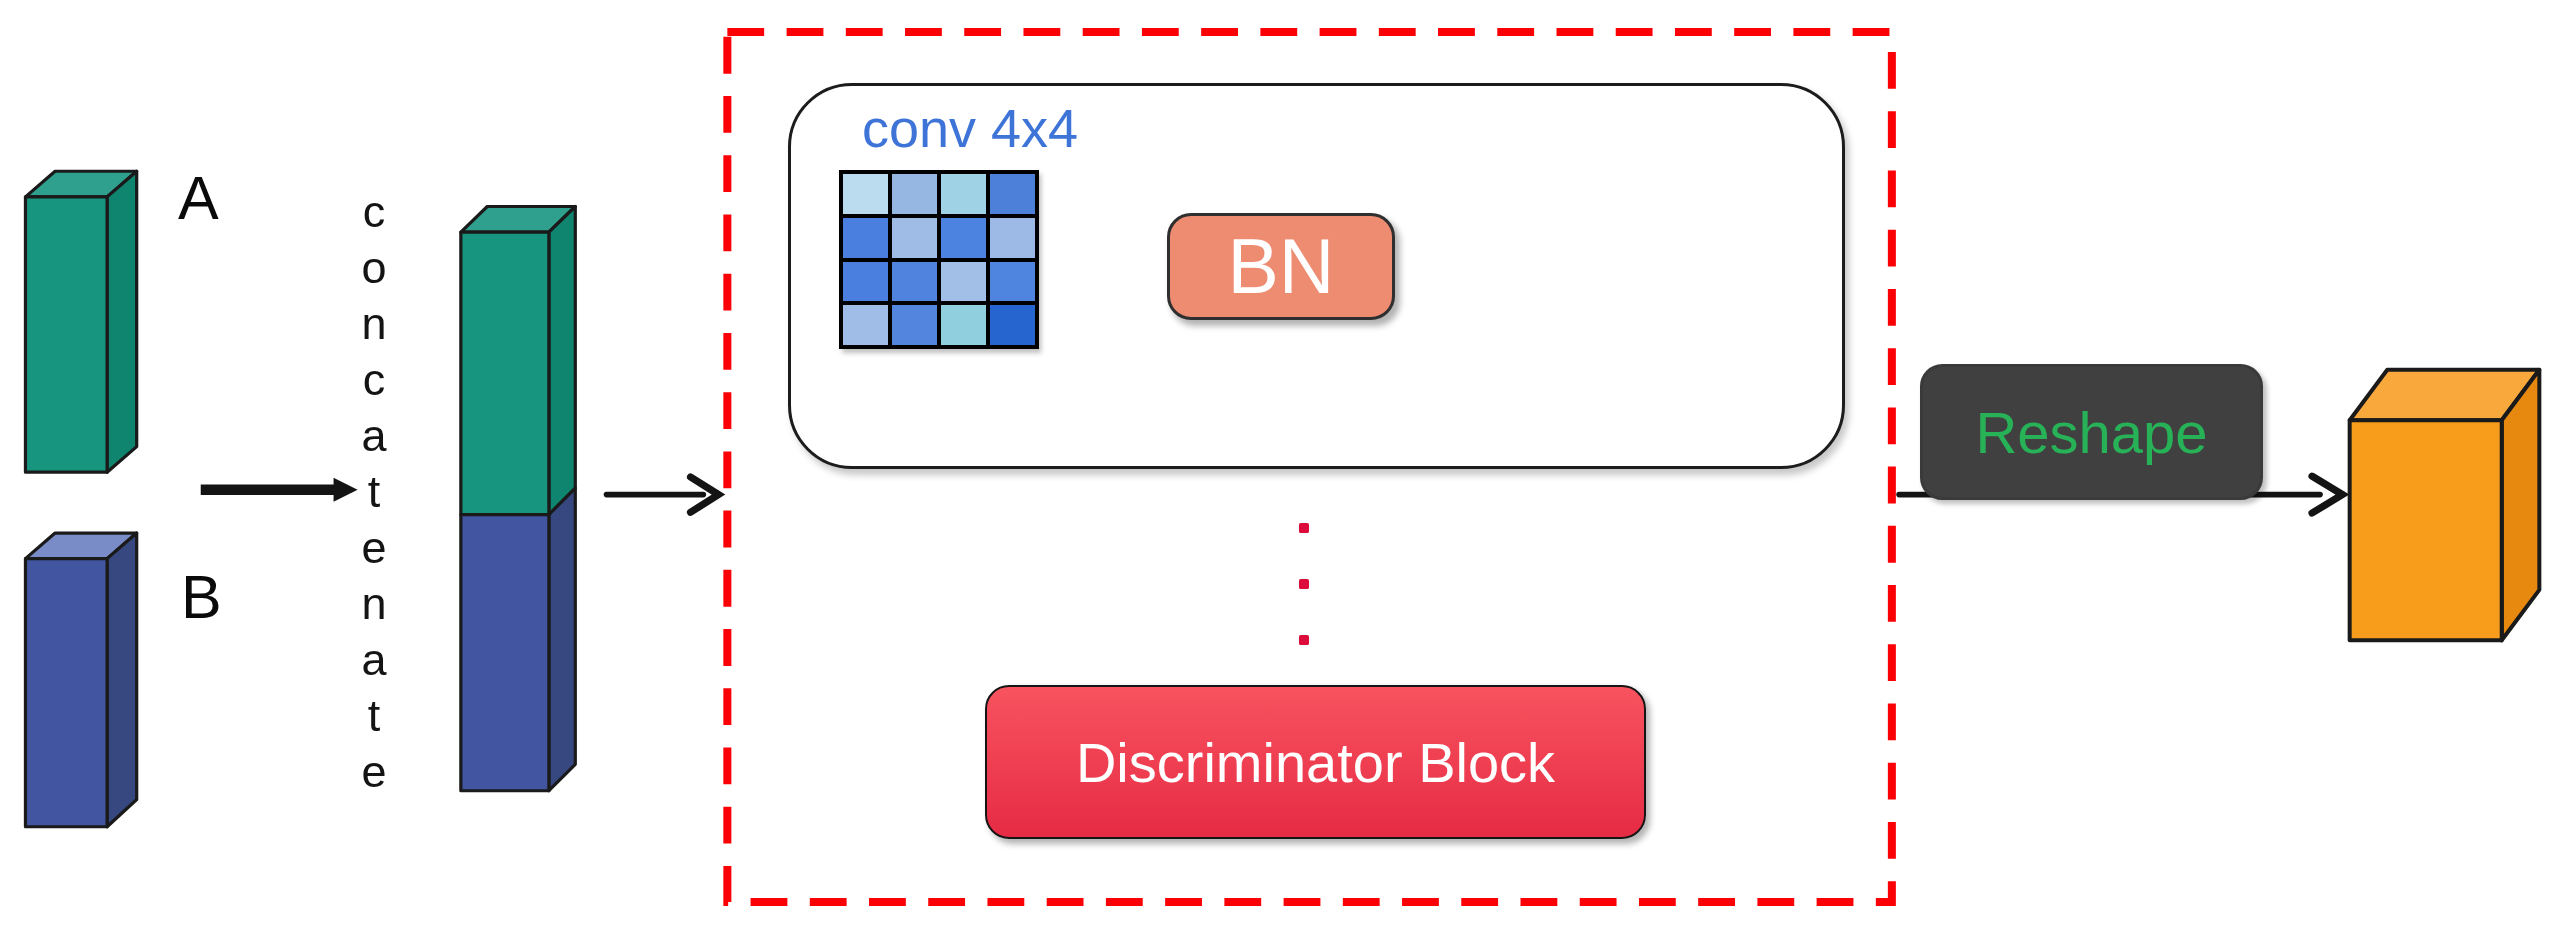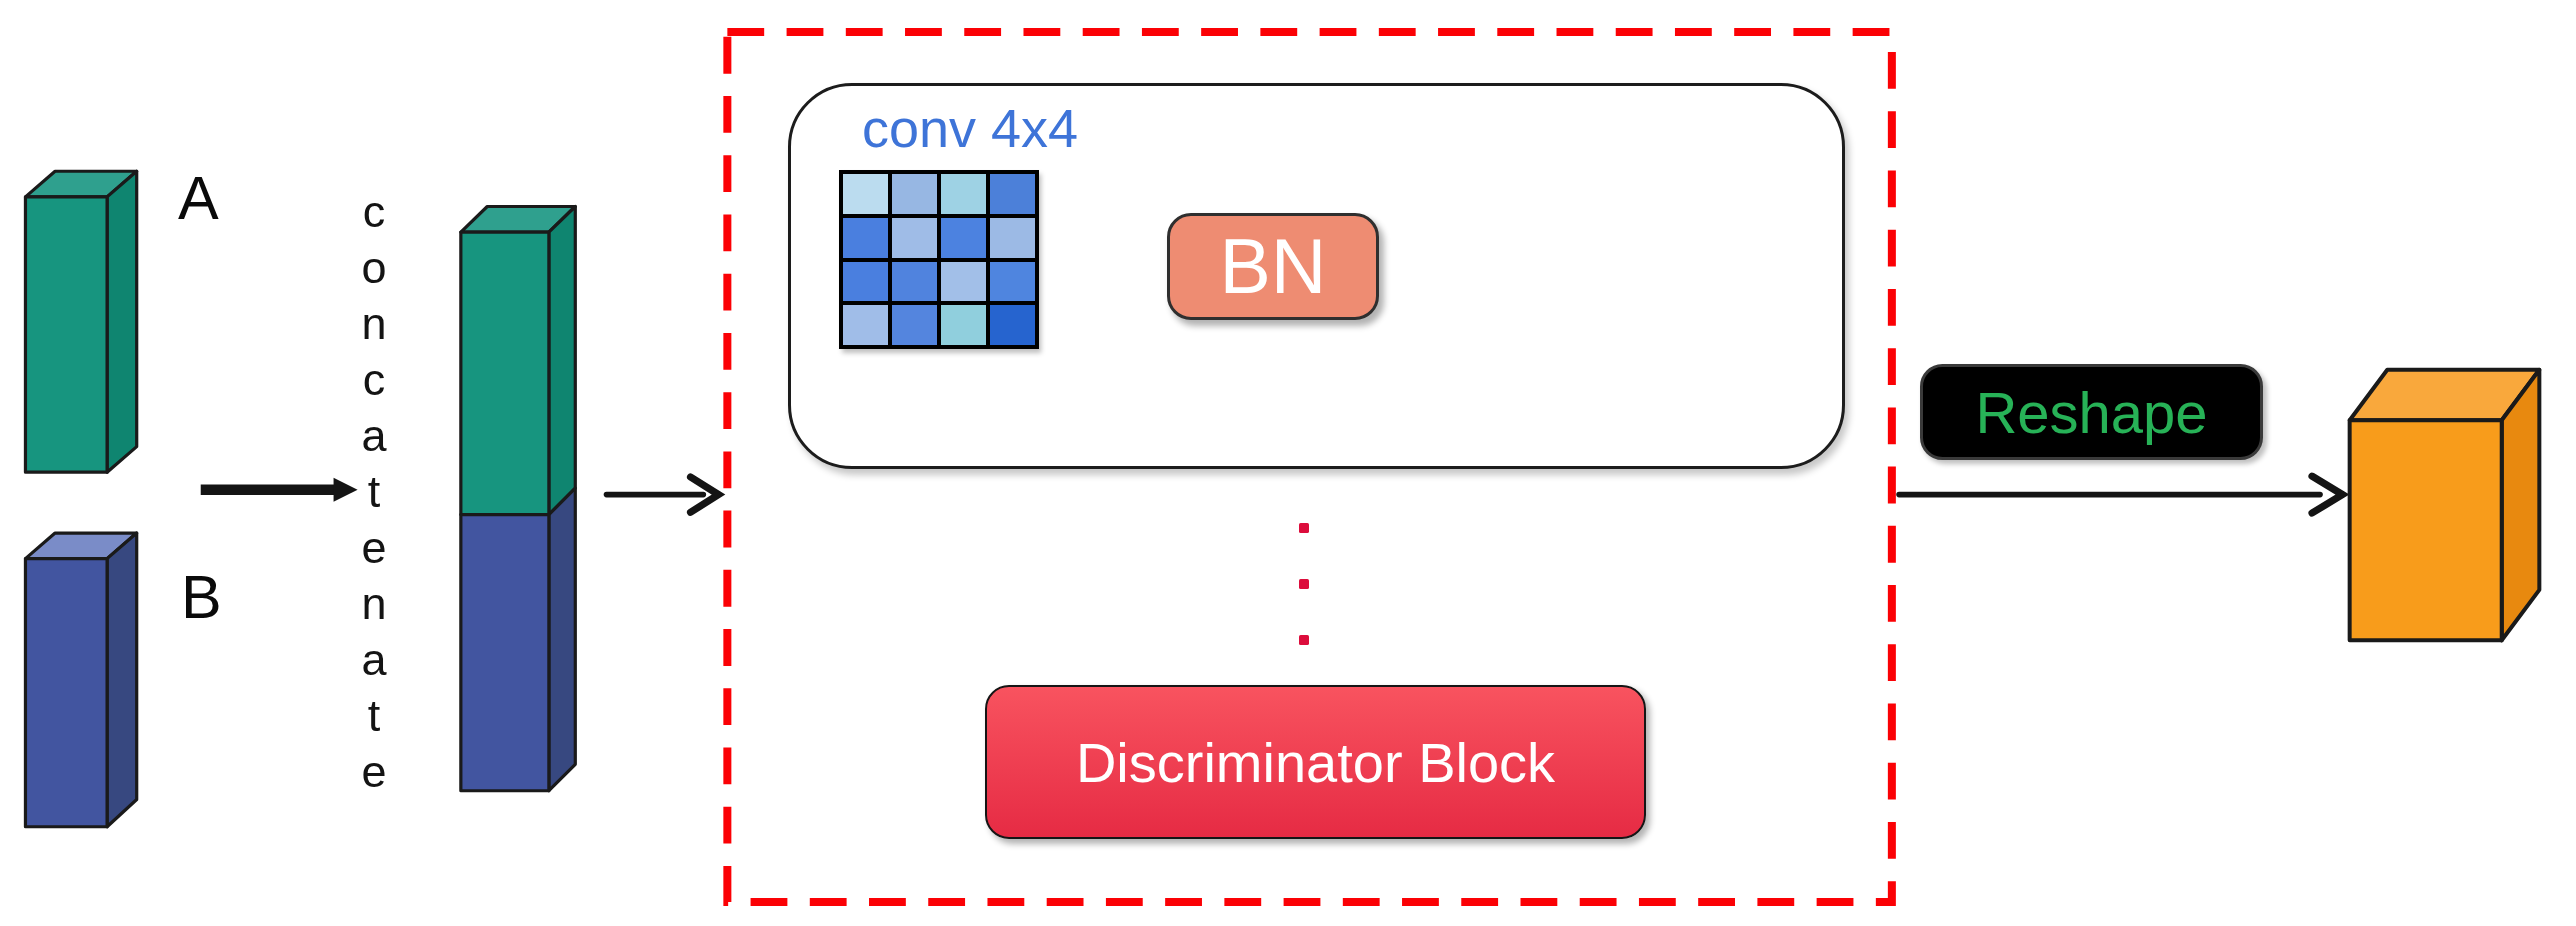--- a/index.html
+++ b/index.html
@@ -22,42 +22,42 @@
   }
   .conv-label{left:862px;top:101px;font-size:54px;line-height:1;}
   .kernel-grid{
     left:839px;top:170px;width:200px;height:179px;
     box-sizing:border-box;border:4.8px solid #000;background:#000;
     display:grid;grid-template-columns:repeat(4,1fr);grid-template-rows:repeat(4,1fr);
     gap:4px;box-shadow:3.2px 4px 4.8px rgba(0,0,0,0.25);
   }
   .cell{width:100%;height:100%;}
   .bn-box{
-    left:1167px;top:213px;width:212px;height:107px;
+    left:1167px;top:213px;width:228px;height:107px;
     box-sizing:border-box;border:3.2px solid #2f2f2f;border-radius:24px;
     display:flex;align-items:center;justify-content:center;
     font-size:77px;color:#ffffff;
     box-shadow:4.8px 5.6px 6.4px rgba(0,0,0,0.3);
   }
   .leaky-text{
     left:1491px;top:115px;width:272px;height:284px;
     display:flex;flex-direction:column;align-items:center;justify-content:center;
     font-size:54px;line-height:67px;color:#ffffff;text-align:center;
   }
   .disc-box{
     left:985px;top:685px;width:661px;height:154px;
     box-sizing:border-box;border:2.4px solid #151515;border-radius:24px;
     display:flex;align-items:center;justify-content:center;
     font-size:56px;color:#ffffff;
     box-shadow:4px 4.8px 6.4px rgba(0,0,0,0.3);
   }
   .reshape-box{
-    left:1920px;top:364px;width:343px;height:96px;
+    left:1920px;top:364px;width:343px;height:136px;
     box-sizing:border-box;border:3.2px solid #3a3a3a;border-radius:22.4px;
-    background:#000000;
+    background:#404040;
     display:flex;align-items:center;justify-content:center;
     font-size:58px;
     box-shadow:3.2px 4px 4.8px rgba(0,0,0,0.25);
   }
   .dot{width:9.6px;height:9.6px;border-radius:1.6px;}
 </style>
 </head>
 <body>
 
 <div id="canvas">

